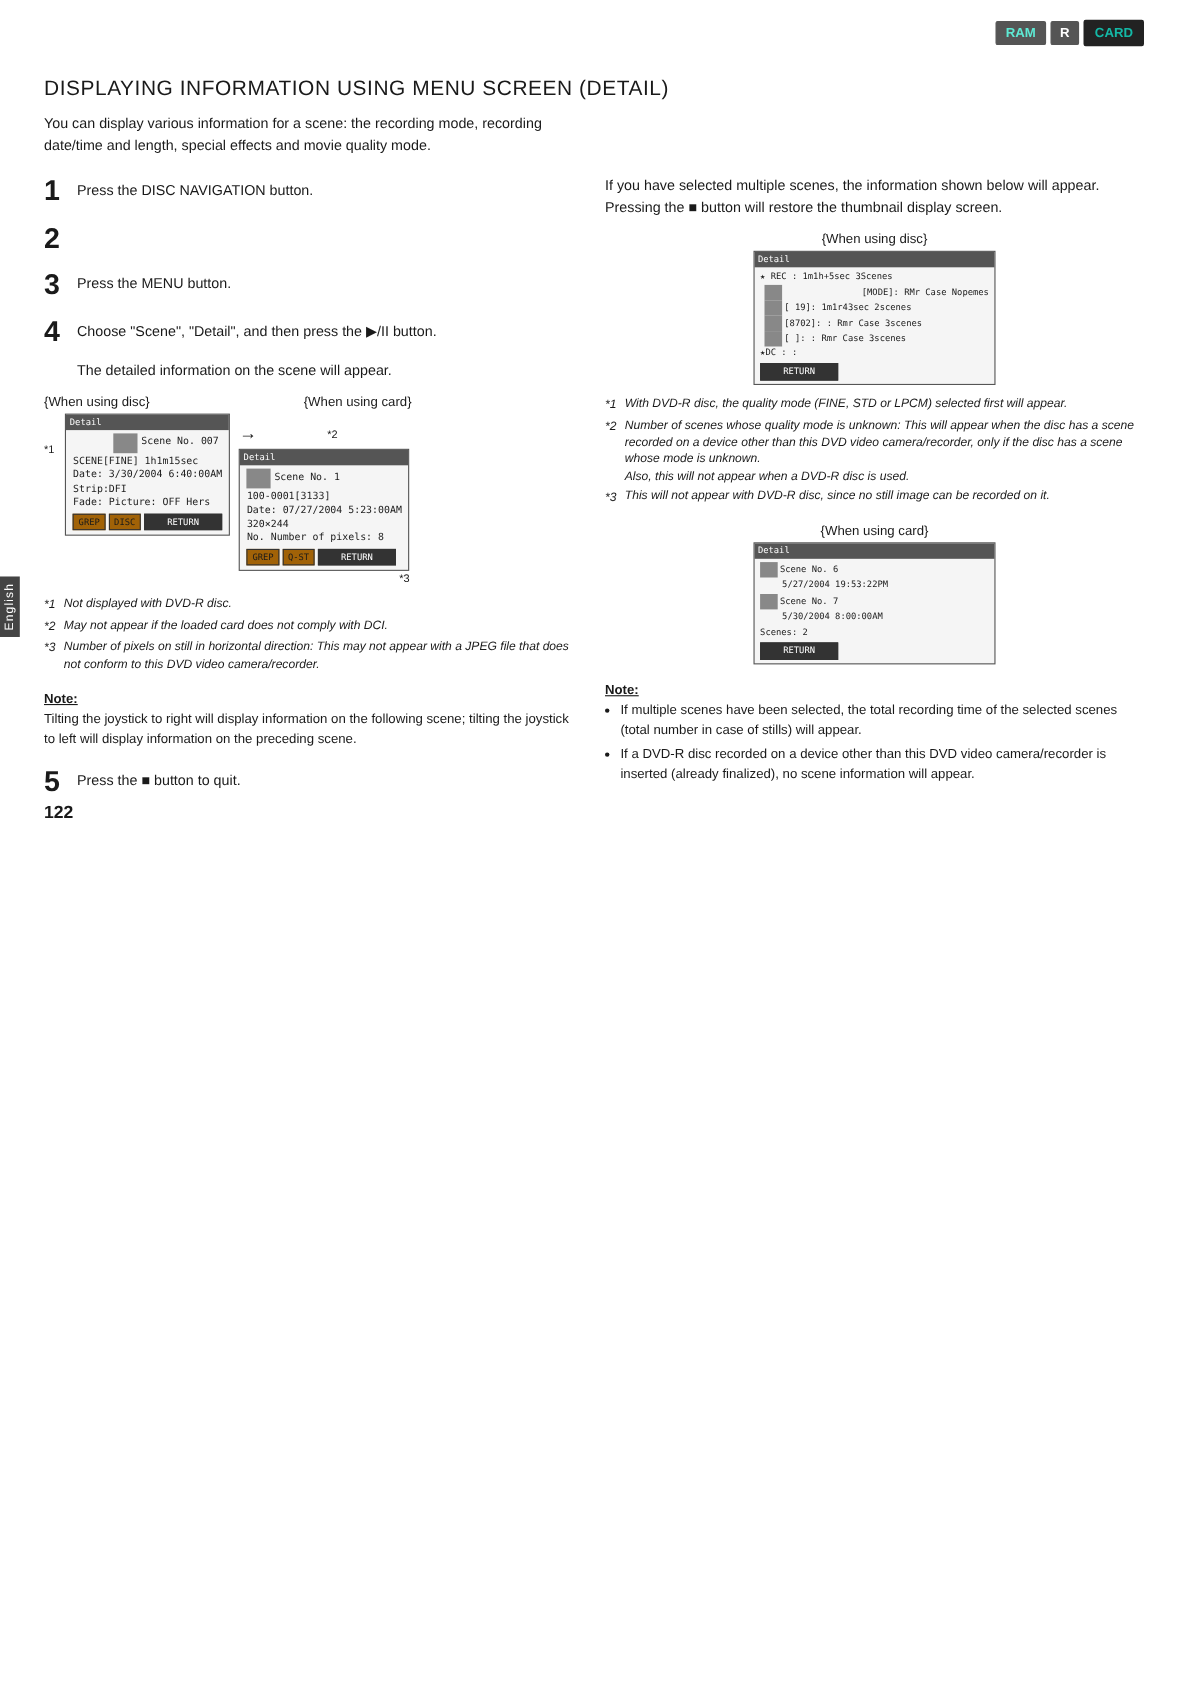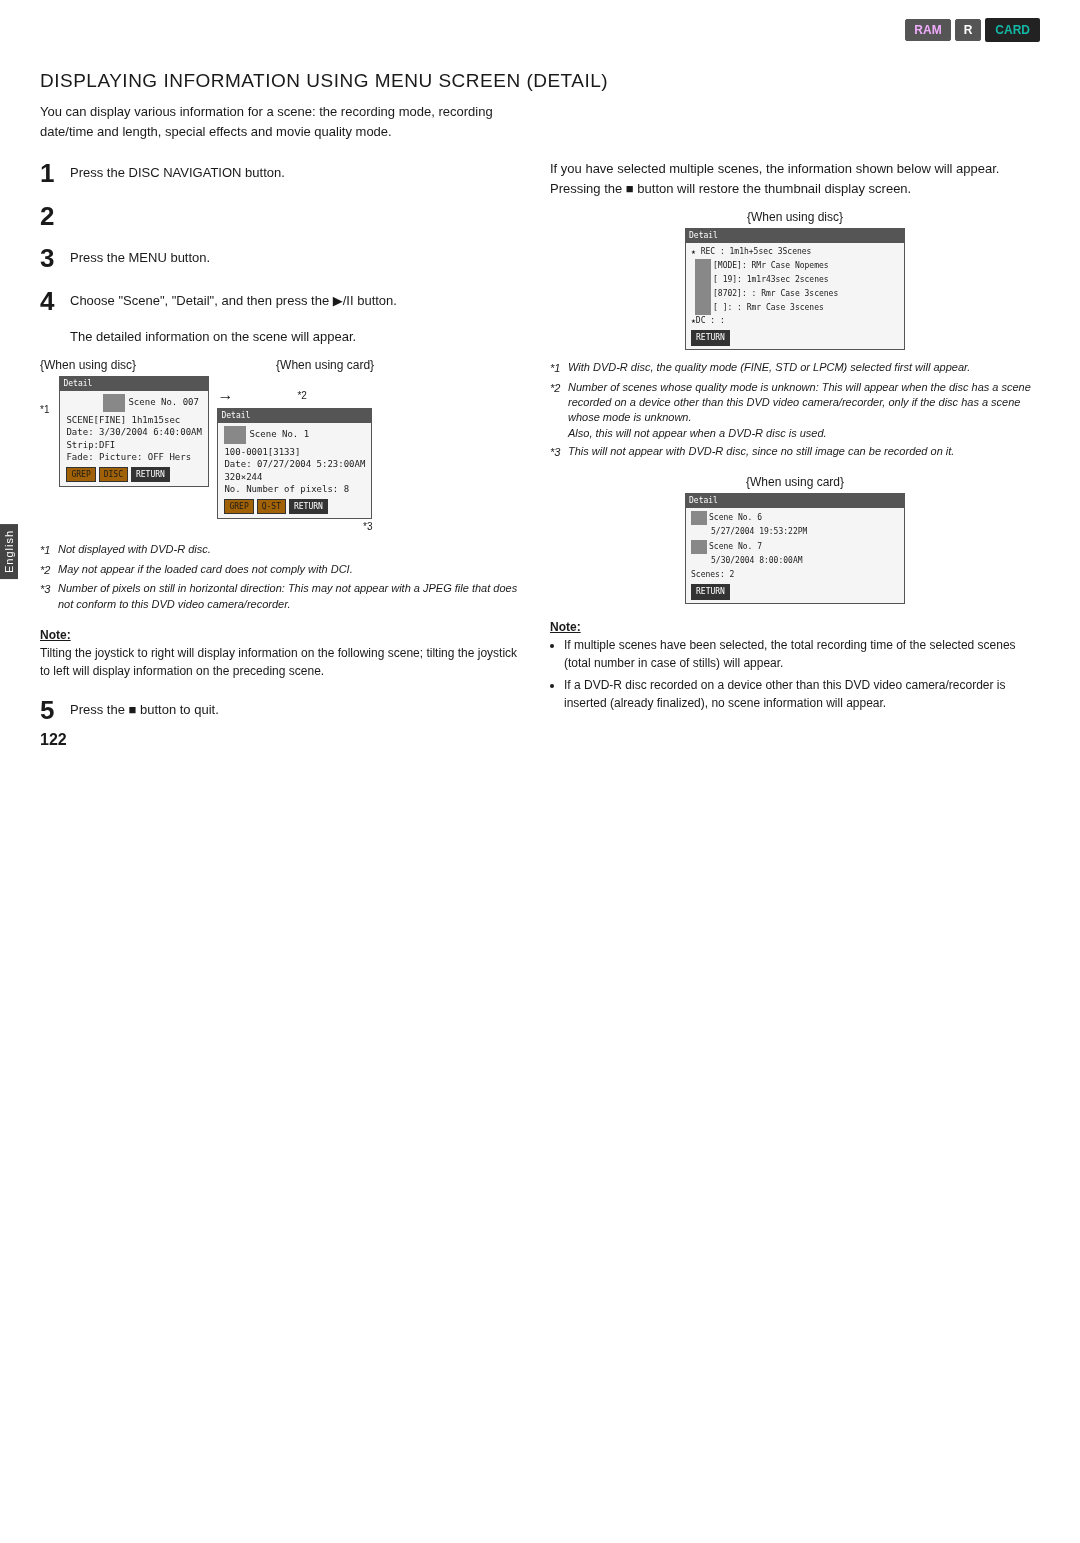--- a/index.html
+++ b/index.html
@@ -28,21 +28,21 @@
       align-items: center;
     }
     .badge {
       padding: 3px 8px;
       font-size: 12px;
       font-weight: bold;
       border-radius: 2px;
     }
     .badge-ram {
       background: #555;
-      color: #f0abfc;
+      color: #5eead4;
       border: 1px solid #555;
     }
     .badge-r {
       background: #555;
       color: #fff;
       border: 1px solid #555;
     }
     .badge-card {
       background: #222;
       color: #14b8a6;
@@ -140,21 +140,21 @@
       margin-top: 3px;
     }
     .screen-btn {
       border: 1px solid #333;
       padding: 1px 4px;
       font-size: 8px;
       background: #a16207;
     }
     .screen-btn-dark {
       border: 1px solid #333;
-      padding: 1px 4px;
+      padding: 1px 20px;
       font-size: 8px;
       background: #333;
       color: #fff;
     }
     .screen-thumbnail {
       width: 22px;
       height: 18px;
       background: #888;
       display: inline-block;
       vertical-align: middle;
@@ -426,21 +426,21 @@
 
       <p class="right-intro">If you have selected multiple scenes, the information shown below will appear. Pressing the ■ button will restore the thumbnail display screen.</p>
 
       <div class="right-label">{When using disc}</div>
 
       <div class="right-screen">
         <div class="right-screen-header">Detail</div>
         <div style="display:flex; align-items:center; margin-bottom:1px;">
           <span style="font-size:8px;">★ REC :  1m1h+5sec  3Scenes</span>
         </div>
-        <div style="font-size:8px; padding-left:4px; display:flex; align-items:center;">
+        <div style="font-size:8px; padding-left:4px; display:flex; align-items:center;justify-content:space-between;">
           <span class="screen-thumbnail-sm"></span>
           <span>[MODE]: RMr Case  Nopemes</span>
         </div>
         <div style="font-size:8px; padding-left:4px; display:flex; align-items:center;">
           <span class="screen-thumbnail-sm"></span>
           <span>[ 19]: 1m1r43sec  2scenes</span>
         </div>
         <div style="font-size:8px; padding-left:4px; display:flex; align-items:center;">
           <span class="screen-thumbnail-sm"></span>
           <span>[8702]: : Rmr Case  3scenes</span>

